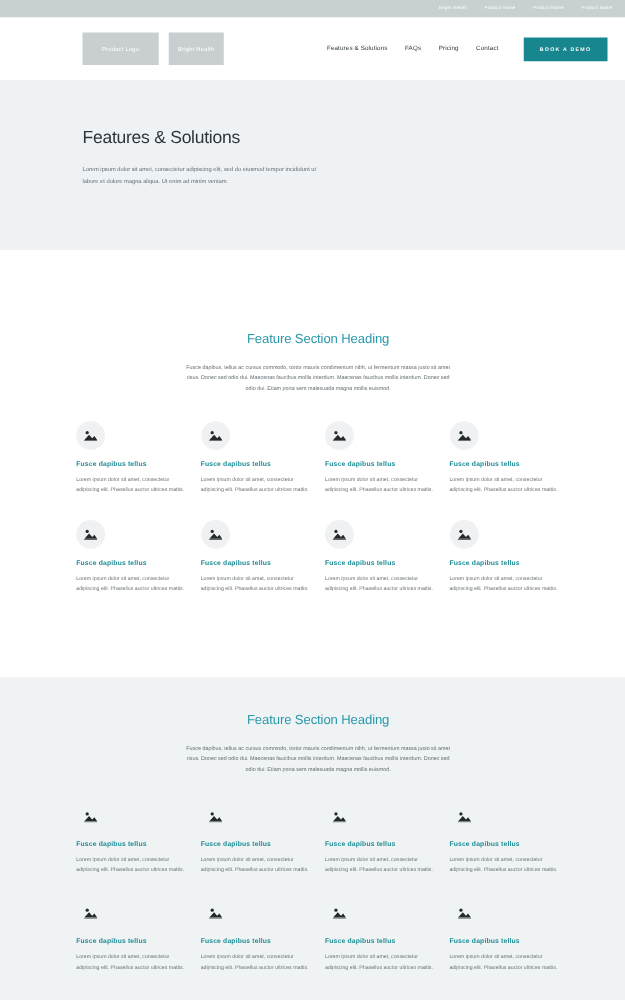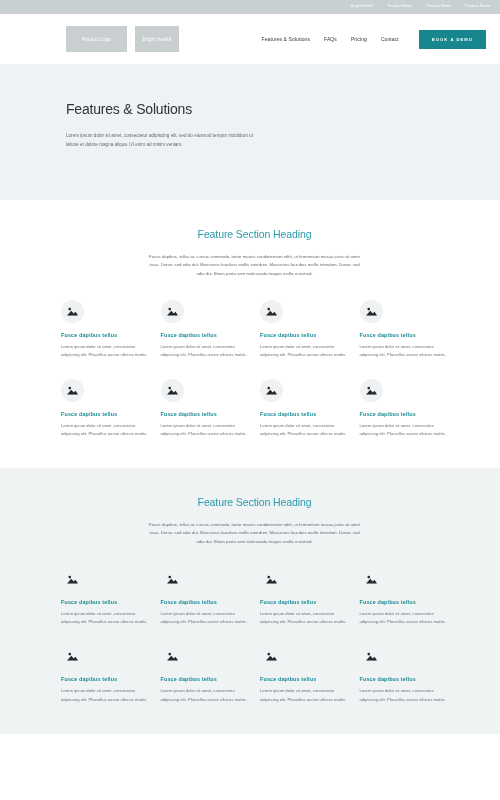--- a/index.html
+++ b/index.html
@@ -88,21 +88,21 @@
     margin-bottom: 14px;
   }
   .hero-text {
     font-size: 4.6px;
     line-height: 2.05;
     color: #636c71;
     max-width: 196px;
   }
 
   
-  .section { padding: 28px 52px 30px 61px; }
+  .section { padding: 28px 52px 30px 61px; margin-top: 37px; }
   .section.light { background: #ffffff; }
   .section.tinted { background: #eff3f4; }
 
   .section-heading {
     text-align: center;
     color: #2a99ac;
     font-size: 10.5px;
     font-weight: normal;
     letter-spacing: -0.1px;
     margin-bottom: 13px;

